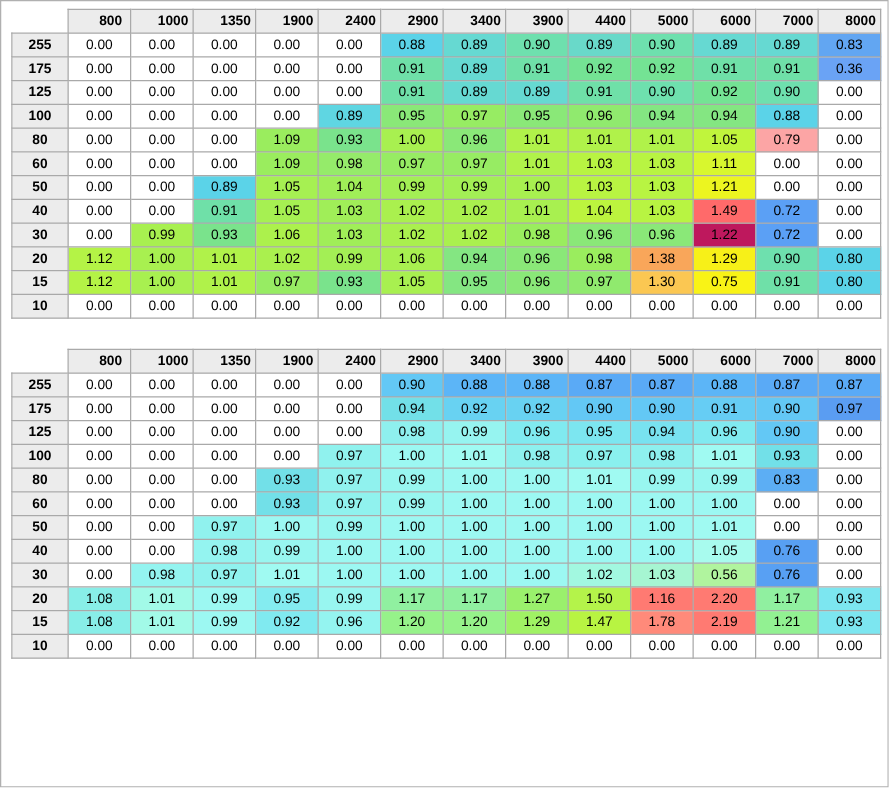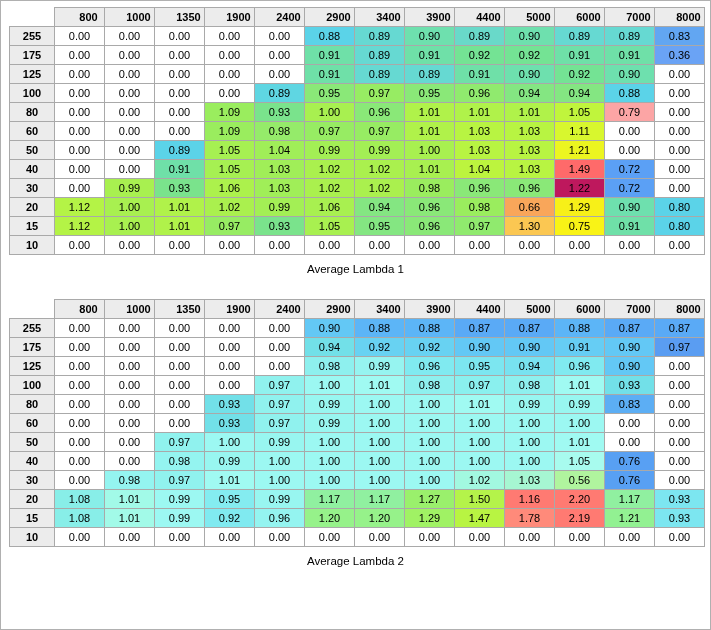--- a/index.html
+++ b/index.html
@@ -246,21 +246,21 @@
             <th class="rowhead">20</th>
             <td class="cell" style="background: rgb(180, 243, 70);">1.12</td>
             <td class="cell" style="background: rgb(168, 240, 80);">1.00</td>
             <td class="cell" style="background: rgb(176, 242, 74);">1.01</td>
             <td class="cell" style="background: rgb(170, 240, 78);">1.02</td>
             <td class="cell" style="background: rgb(163, 239, 85);">0.99</td>
             <td class="cell" style="background: rgb(168, 240, 80);">1.06</td>
             <td class="cell" style="background: rgb(132, 230, 130);">0.94</td>
             <td class="cell" style="background: rgb(138, 232, 120);">0.96</td>
             <td class="cell" style="background: rgb(154, 237, 94);">0.98</td>
-            <td class="cell" style="background: rgb(249, 166, 90);">0.66</td>
+            <td class="cell" style="background: rgb(249, 166, 90);">1.38</td>
             <td class="cell" style="background: rgb(247, 240, 24);">1.29</td>
             <td class="cell" style="background: rgb(110, 224, 174);">0.90</td>
             <td class="cell" style="background: rgb(91, 211, 232);">0.80</td>
           </tr>
           <tr>
             <th class="rowhead">15</th>
             <td class="cell" style="background: rgb(180, 243, 70);">1.12</td>
             <td class="cell" style="background: rgb(168, 240, 80);">1.00</td>
             <td class="cell" style="background: rgb(176, 242, 74);">1.01</td>
             <td class="cell" style="background: rgb(151, 236, 99);">0.97</td>
@@ -285,21 +285,20 @@
             <td class="cell" style="background: rgb(255, 255, 255);">0.00</td>
             <td class="cell" style="background: rgb(255, 255, 255);">0.00</td>
             <td class="cell" style="background: rgb(255, 255, 255);">0.00</td>
             <td class="cell" style="background: rgb(255, 255, 255);">0.00</td>
             <td class="cell" style="background: rgb(255, 255, 255);">0.00</td>
             <td class="cell" style="background: rgb(255, 255, 255);">0.00</td>
             <td class="cell" style="background: rgb(255, 255, 255);">0.00</td>
           </tr>
         </tbody>
     </table>
-    <div class="caption">Average Lambda 1</div>
   </div>
 
   <div class="spacer"></div>
 
   <div class="heatmap-block">
     <table class="heatmap">
       <thead>
         <tr id="head2">
             <th class="corner"></th>
             <th class="colhead">800</th>
@@ -505,16 +504,15 @@
             <td class="cell" style="background: rgb(255, 255, 255);">0.00</td>
             <td class="cell" style="background: rgb(255, 255, 255);">0.00</td>
             <td class="cell" style="background: rgb(255, 255, 255);">0.00</td>
             <td class="cell" style="background: rgb(255, 255, 255);">0.00</td>
             <td class="cell" style="background: rgb(255, 255, 255);">0.00</td>
             <td class="cell" style="background: rgb(255, 255, 255);">0.00</td>
             <td class="cell" style="background: rgb(255, 255, 255);">0.00</td>
           </tr>
         </tbody>
     </table>
-    <div class="caption">Average Lambda 2</div>
   </div>
 
 </div>
 
 </body></html>

